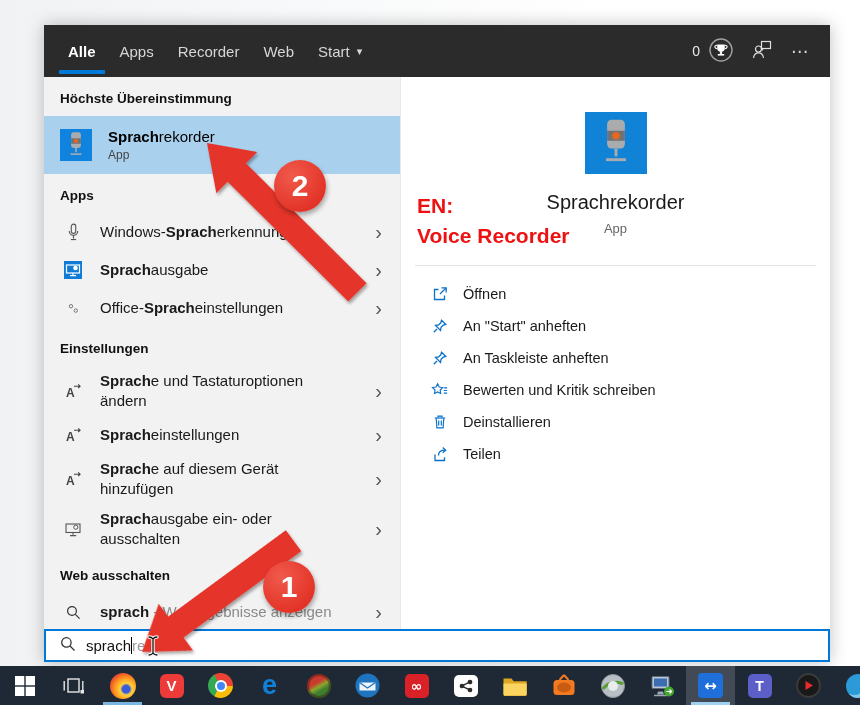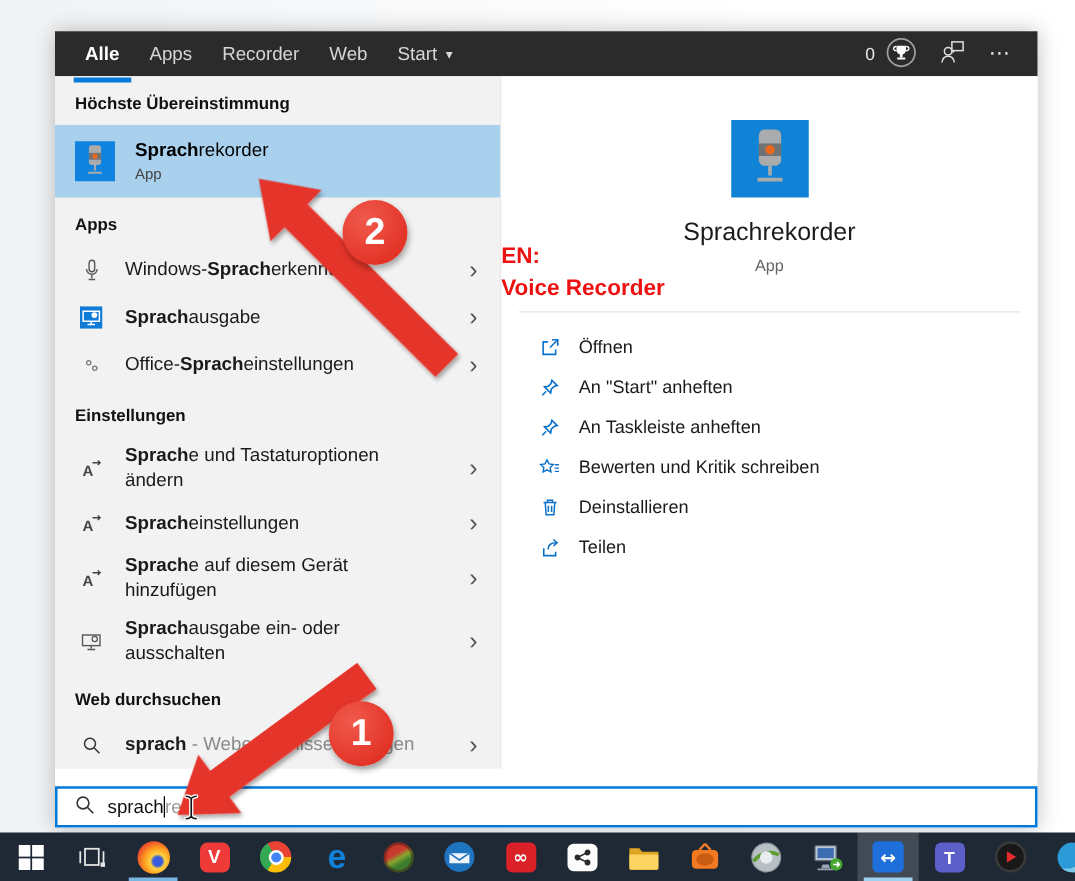--- a/index.html
+++ b/index.html
@@ -7,21 +7,21 @@
     --panel-bg:#f2f2f2; --selected-bg:#a9d1ee; --taskbar-bg:#1e2935; --action-icon:#0b72ca;
   }
   *{box-sizing:border-box;margin:0;padding:0;}
   body{font-family:"Liberation Sans","DejaVu Sans",sans-serif;background:#fff;}
   .stage{position:relative;width:860px;height:705px;overflow:hidden;
          background:linear-gradient(90deg,#f1f2f4 0%,#f8f9fa 35%,#ffffff 70%);}
 
   
   .search-window{position:absolute;left:44px;top:25px;width:786px;height:637px;
     background:#fff;box-shadow:0 0 16px rgba(0,0,0,.25);}
-  .tabbar{height:36px;background:var(--header-bg);display:flex;align-items:center;
+  .tabbar{height:52px;background:var(--header-bg);display:flex;align-items:center;
     padding:0 20px 0 24px;color:#d6d6d6;font-size:15px;}
   .tab{position:relative;height:50px;display:flex;align-items:center;margin-right:24px;cursor:default;}
   .tab.active{color:#fff;font-weight:700;}
   .tab.active::after{content:"";position:absolute;left:-9px;right:-9px;bottom:2px;height:4px;background:var(--accent);}
   .tab .dd{margin-left:7px;font-size:11px;color:#d6d6d6;}
   .tabbar-right{margin-left:auto;display:flex;align-items:center;gap:17px;color:#e8e8e8;}
   .rewards{display:flex;align-items:center;gap:8px;font-size:14px;}
   .dots{font-size:17px;color:#ddd;letter-spacing:2px;}
 
   .content{display:flex;height:554px;border-radius:12px;}
@@ -78,21 +78,21 @@
   .teams{width:24px;height:24px;border-radius:5px;background:#5b5fc7;color:#fff;font-size:14px;font-weight:700;display:flex;align-items:center;justify-content:center;}
   .player{width:25px;height:25px;border-radius:50%;background:#191919;border:2px solid #3a3a3a;display:flex;align-items:center;justify-content:center;}
   .partial{width:24px;height:24px;border-radius:50%;background:#2c9ad6;box-shadow:inset -4px -3px 0 #7fc8ea;}
 
   
   .overlay{position:absolute;left:0;top:0;pointer-events:none;}
   .num-circle{position:absolute;width:52px;height:52px;border-radius:50%;
     background:radial-gradient(circle at 35% 30%, #f05a4c, #e23226 75%);
     box-shadow:1px 3px 5px rgba(0,0,0,.35);color:#fff;font-size:30px;font-weight:700;
     display:flex;align-items:center;justify-content:center;}
-  .en-note{position:absolute;left:401px;top:191px;color:var(--red-text);font-weight:700;font-size:18px;line-height:1.45;}
+  .en-note{position:absolute;left:417px;top:191px;color:var(--red-text);font-weight:700;font-size:21px;line-height:1.45;}
 </style>
 </head>
 <body>
 
 <div class="stage">
 
   <div class="search-window">
 
     <div class="tabbar">
       <div class="tab active">
@@ -236,21 +236,21 @@
             <svg width="17" height="17" viewBox="0 0 17 17">
                 <rect x="1" y="3" width="14" height="8.5" fill="none" stroke="#555" stroke-width="1.1"></rect>
                 <circle cx="10.8" cy="6.2" r="2.1" fill="none" stroke="#555" stroke-width="1"></circle>
                 <path d="M8 11.5v2.2M5 14.6h6.2" stroke="#555" stroke-width="1.1"></path>
               </svg>
           </span>
           <span class="txt"><span></span><span class="m">Sprach</span><span>ausgabe ein- oder ausschalten</span></span>
           <span class="chev">›</span>
         </div>
 
-        <div class="section-header gap">Web durchsuchen</div>
+        <div class="section-header gap">Web ausschalten</div>
 
         <div class="row">
           <span class="ic">
             <svg width="15" height="15" viewBox="0 0 15 15">
                 <circle cx="6" cy="6" r="4.4" fill="none" stroke="#333" stroke-width="1.2"></circle>
                 <line x1="9.4" y1="9.4" x2="13.6" y2="13.6" stroke="#333" stroke-width="1.2"></line>
               </svg>
           </span>
           <span class="txt"><span class="m">sprach</span><span class="gray"> - Webergebnisse anzeigen</span></span>
           <span class="chev">›</span>

